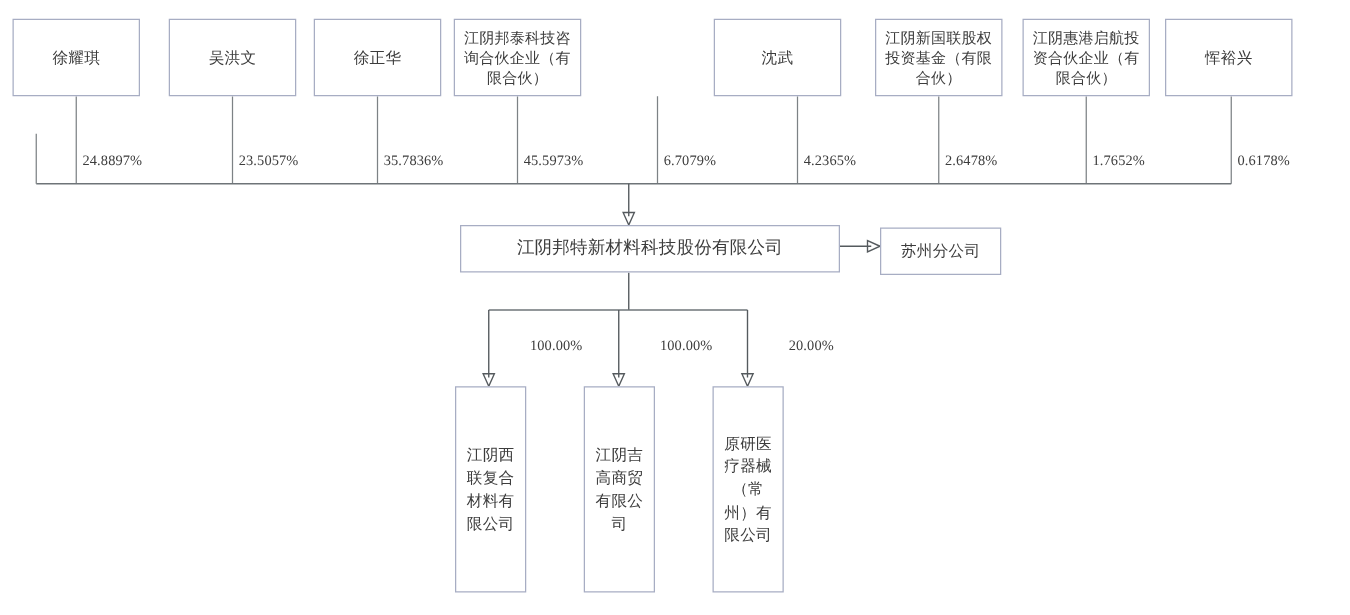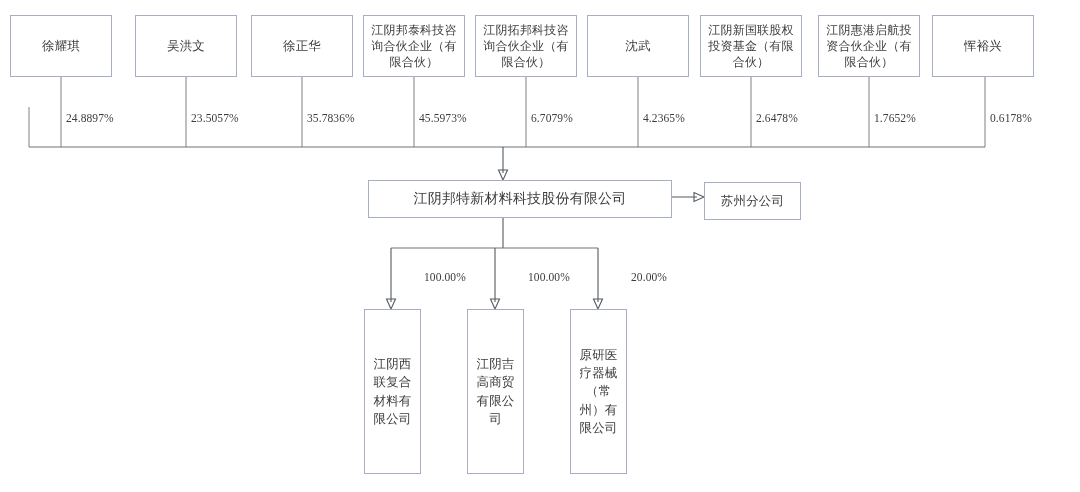--- a/index.html
+++ b/index.html
@@ -53,21 +53,21 @@
     padding:0 4px;
   }
 
   .pct{
     position:absolute;
     font-size:11.5px;
     color:#3c3c3c;
     white-space:nowrap;
     letter-spacing:.1px;
   }
-  .pct-top{top:112px;}
+  .pct-top{top:123px;}
   .pct-sub{top:271px;font-size:11.5px;margin-left:20px;}
 
   svg.wires{position:absolute;left:0;top:0;width:1080px;height:492px;pointer-events:none;}
   svg.wires line,svg.wires path{stroke:#555a5e;stroke-width:1.1;fill:none;}
   svg.wires .bus{stroke:#6e7478;stroke-width:1.2;}
   svg.wires .thin{stroke:#7d8285;stroke-width:1;}
 </style>
 </head>
 <body>
 
@@ -113,24 +113,21 @@
     </div>
   <div class="node shareholder" style="left:135px">
       <span>吴洪文</span>
     </div>
   <div class="node shareholder" style="left:251px">
       <span>徐正华</span>
     </div>
   <div class="node shareholder multi" style="left:363px">
       <span>江阴邦泰科技咨询合伙企业（有限合伙）</span>
     </div>
-  <div class="node shareholder multi" style="left:475px">
-      <span>江阴拓邦科技咨询合伙企业（有限合伙）</span>
-    </div>
-  <div class="node shareholder" style="left:587px">
+  <div class="node shareholder" style="left:571px">
       <span>沈武</span>
     </div>
   <div class="node shareholder multi" style="left:700px">
       <span>江阴新国联股权投资基金（有限合伙）</span>
     </div>
   <div class="node shareholder multi" style="left:818px">
       <span>江阴惠港启航投资合伙企业（有限合伙）</span>
     </div>
   <div class="node shareholder" style="left:932px">
       <span>恽裕兴</span>

